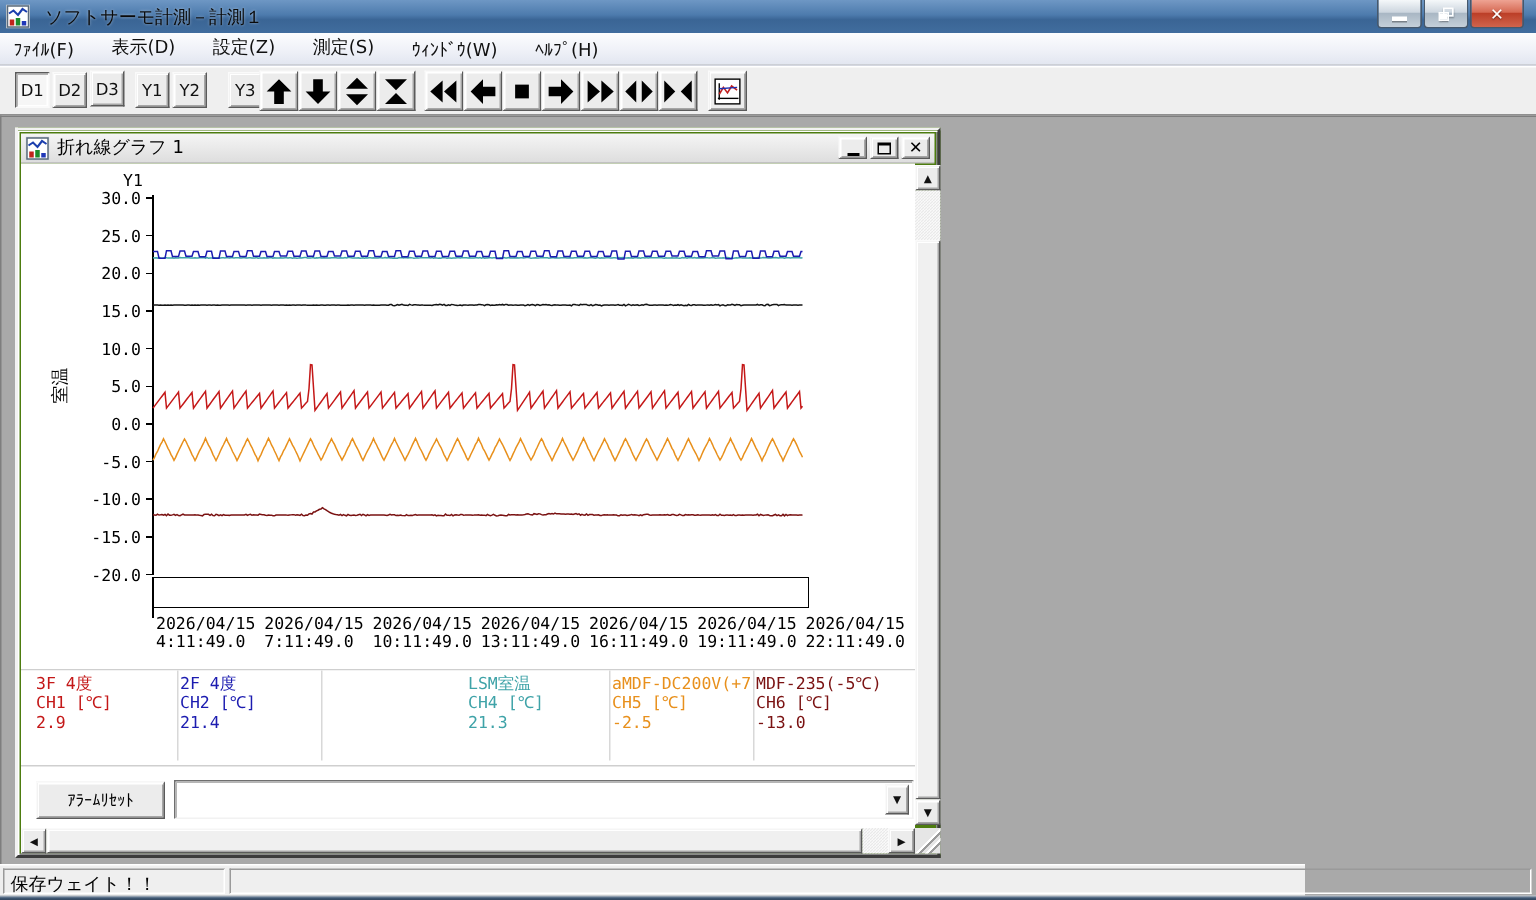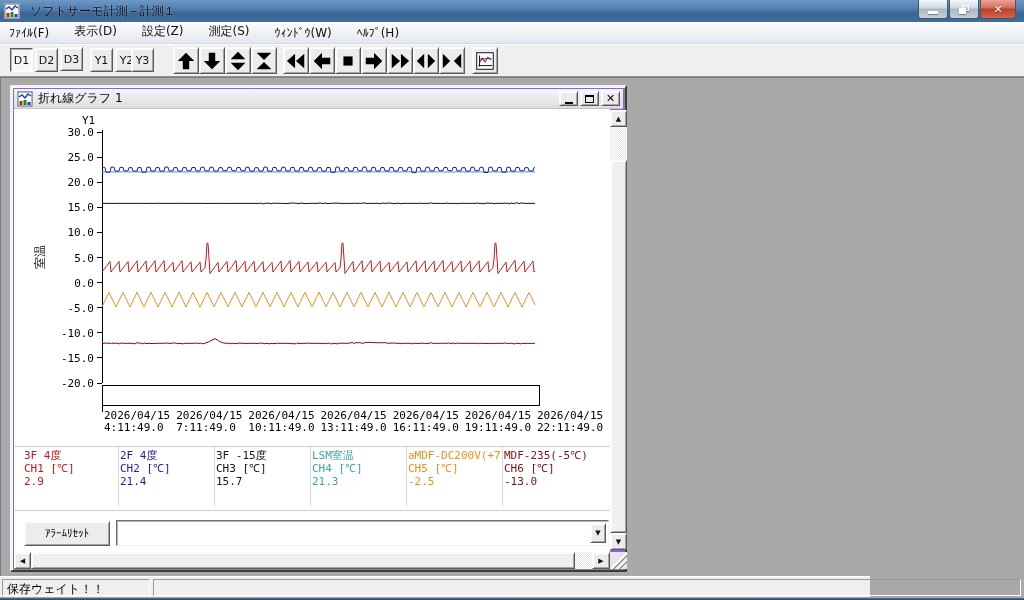--- a/index.html
+++ b/index.html
@@ -35,21 +35,21 @@
     box-shadow:inset 1px 1px 0 #ffffff, inset -1px -1px 0 #a6a6a6;
     display:flex; align-items:center; justify-content:center; font-size:11px; color:#111; }
   .tbtn.pressed { border-color:#5a5a5a #fafafa #fafafa #5a5a5a; box-shadow:inset 1px 1px 0 #b5b5b5, inset -1px -1px 0 #fff; background:#f6f6f6; }
   .tbtn svg { display:block; }
 
   
   .mdi { position:absolute; left:0; top:77px; width:1024px; height:499px; background:#a9a9a9;
     border-top:1px solid #7e7e7e; border-left:1px solid #7e7e7e; }
 
   
-  .child { position:absolute; left:10px; top:85px; width:617px; height:487px; background:#8b5cf6;
+  .child { position:absolute; left:10px; top:85px; width:617px; height:487px; background:#4d7c0f;
     border:2px solid; border-color:#f2f2f2 #3c3c3c #3c3c3c #f2f2f2; box-shadow:inset 1px 1px 0 #fff, inset -1px -1px 0 #8a8a8a; }
   .child-title { position:absolute; left:2px; top:2px; width:609px; height:20px;
     background:linear-gradient(180deg,#f5f5f5,#dedede); display:flex; align-items:center; border-bottom:1px solid #c2c2c2; }
   .child-title-text { margin-left:5px; color:#000; font-size:12px; }
   .cw-buttons { position:absolute; right:3px; top:2px; display:flex; }
   .cw-btn { width:19px; height:15px; margin-left:2px; background:#ececec; border:1px solid; border-color:#fafafa #5a5a5a #5a5a5a #fafafa;
     box-shadow:inset 1px 1px 0 #fff, inset -1px -1px 0 #a6a6a6; display:flex; align-items:center; justify-content:center; }
   .g-min { width:8px; height:2px; background:#000; margin-top:8px; }
   .g-max { width:9px; height:8px; border:1px solid #000; border-top:2px solid #000; }
   .g-x { font-size:11px; font-weight:bold; color:#000; line-height:1; }
@@ -139,21 +139,21 @@
     <div class="menu-item">ｳｨﾝﾄﾞｳ(W)</div>
     <div class="menu-item">ﾍﾙﾌﾟ(H)</div>
   </div>
 
 <div class="toolbar">
     <div class="tbtn pressed" style="left: 10px; top: 4px; width: 23px; height: 24px;">D1</div>
     <div class="tbtn" style="left: 35px; top: 4px; width: 23px; height: 24px;">D2</div>
     <div class="tbtn" style="left: 60px; top: 3px; width: 23px; height: 24px;">D3</div>
     <div class="tbtn" style="left: 90px; top: 4px; width: 23px; height: 24px;">Y1</div>
     <div class="tbtn" style="left: 115px; top: 4px; width: 23px; height: 24px;">Y2</div>
-    <div class="tbtn" style="left: 131px; top: 4px; width: 23px; height: 24px;">Y3</div>
+    <div class="tbtn" style="left: 152px; top: 4px; width: 23px; height: 24px;">Y3</div>
     <div class="tbtn" style="left: 173px; top: 3px; width: 26px; height: 27px;">
       <svg width="22" height="22" viewBox="0 0 24 24">
         <polygon points="12,3 21,12 15.5,12 15.5,21 8.5,21 8.5,12 3,12" fill="#000"></polygon>
       </svg>
     </div>
     <div class="tbtn" style="left: 199px; top: 3px; width: 26px; height: 27px;">
       <svg width="22" height="22" viewBox="0 0 24 24">
         <polygon points="12,21 3,12 8.5,12 8.5,3 15.5,3 15.5,12 21,12" fill="#000"></polygon>
       </svg>
     </div>
@@ -305,26 +305,20 @@
         <div>CH1 [℃]</div>
         <div>2.9</div>
         <span class="sep"></span>
       </div>
       <div class="legend-col" style="left: 106px; color: rgb(28, 28, 176);">
         <div>2F 4度</div>
         <div>CH2 [℃]</div>
         <div>21.4</div>
         <span class="sep"></span>
       </div>
-      <div class="legend-col" style="left: 202px; color: rgb(20, 20, 20);">
-        <div>3F -15度</div>
-        <div>CH3 [℃]</div>
-        <div>15.7</div>
-        <span class="sep"></span>
-      </div>
       <div class="legend-col" style="left: 298px; color: rgb(63, 163, 168);">
         <div>LSM室温</div>
         <div>CH4 [℃]</div>
         <div>21.3</div>
         <span class="sep"></span>
       </div>
       <div class="legend-col" style="left: 394px; color: rgb(232, 144, 28);">
         <div>aMDF-DC200V(+7</div>
         <div>CH5 [℃]</div>
         <div>-2.5</div>

